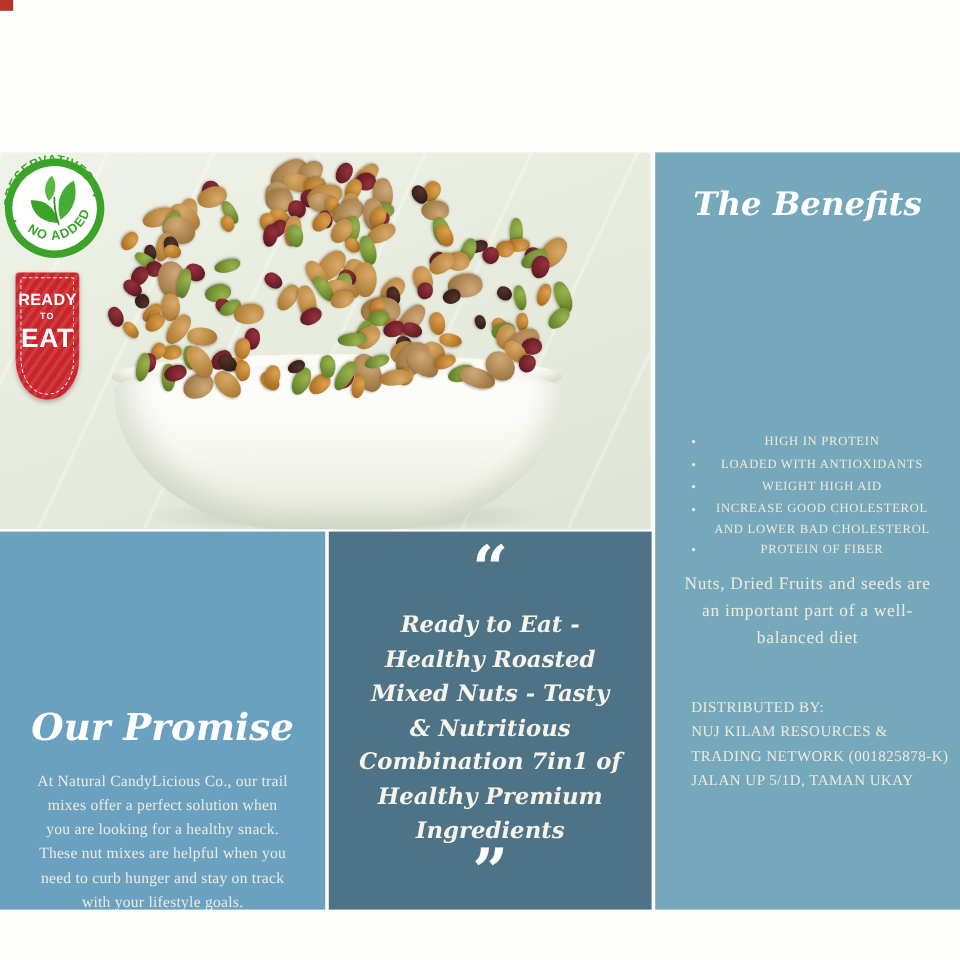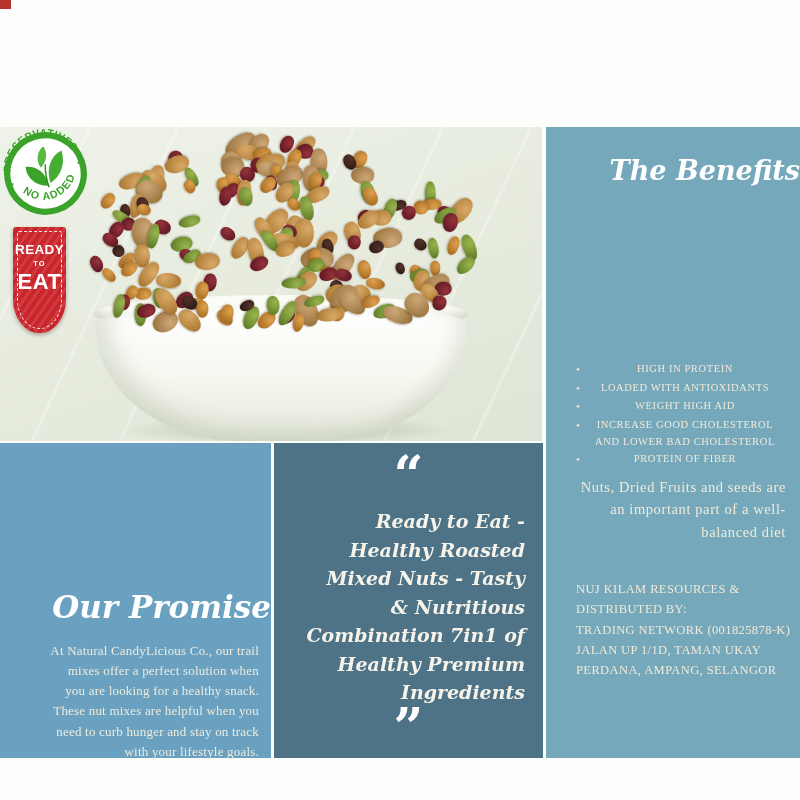--- a/index.html
+++ b/index.html
@@ -40,21 +40,21 @@
         color:#fff;font-family:"Liberation Sans",sans-serif;font-weight:bold;}
   .ready-l1{font-size:13.5px;margin-top:15px;letter-spacing:.3px;}
   .ready-l2{font-size:7.5px;margin-top:2px;letter-spacing:1px;}
   .ready-l3{font-size:22px;margin-top:1px;letter-spacing:.5px;}
   #corner-mark{left:0;top:0;width:11px;height:9px;background:#b5342c;z-index:80;}
 
   
   .script{font-family:"DejaVu Serif",serif;font-style:italic;font-weight:bold;color:#ffffff;}
   .caps{color:#f0ead9;letter-spacing:.6px;}
   .pre{white-space:pre-line;}
-  .center{text-align:right;}
+  .center{text-align:center;}
 
   #benefits-title{left:0;top:28px;width:100%;font-size:27px;}
   #benefits-headline{left:20px;top:79px;width:214px;font-size:14px;font-weight:bold;line-height:1.5;}
   #benefits-quote{left:8px;top:140px;width:238px;font-size:13px;line-height:1.55;}
   #benefits-bullets{left:30px;top:234px;width:204px;}
   .bullet-row{display:flex;margin-bottom:1px;}
   .bullet-dot{width:14px;color:#f0ead9;font-size:11px;line-height:1.6;flex:none;}
   .bullet-text{flex:1;text-align:center;font-size:10.5px;line-height:1.6;font-weight:normal;}
   #benefits-note{left:14px;top:349px;width:226px;font-size:14.5px;line-height:1.55;}
   #distributor{left:30px;top:452px;width:216px;font-size:12.5px;line-height:1.62;letter-spacing:.4px;color:#f0ead9;}
@@ -280,25 +280,24 @@
       </div>
       <div class="bullet-row">
         <span class="bullet-dot">•</span>
         <span class="bullet-text caps pre">PROTEIN OF FIBER</span>
       </div>
     </div>
     <div class="abs caps center pre" id="benefits-note">Nuts, Dried Fruits and seeds are
 an important part of a well-
 balanced diet</div>
     <div class="abs" id="distributor">
+      <div>DISTRIBUTED BY:</div>
       <div>NUJ KILAM RESOURCES &amp;</div>
-      <div>DISTRIBUTED BY:</div>
       <div>TRADING NETWORK (001825878-K)</div>
-      <div>JALAN UP 1/1D, TAMAN UKAY</div>
-      <div>PERDANA, AMPANG, SELANGOR</div>
+      <div>JALAN UP 5/1D, TAMAN UKAY</div>
     </div>
   </div>
 
   <div id="panel-promise" class="abs">
     <div class="abs script center" id="promise-title">Our Promise</div>
     <div class="abs center pre" id="promise-body">At Natural CandyLicious Co., our trail
 mixes offer a perfect solution when
 you are looking for a healthy snack.
 These nut mixes are helpful when you
 need to curb hunger and stay on track

